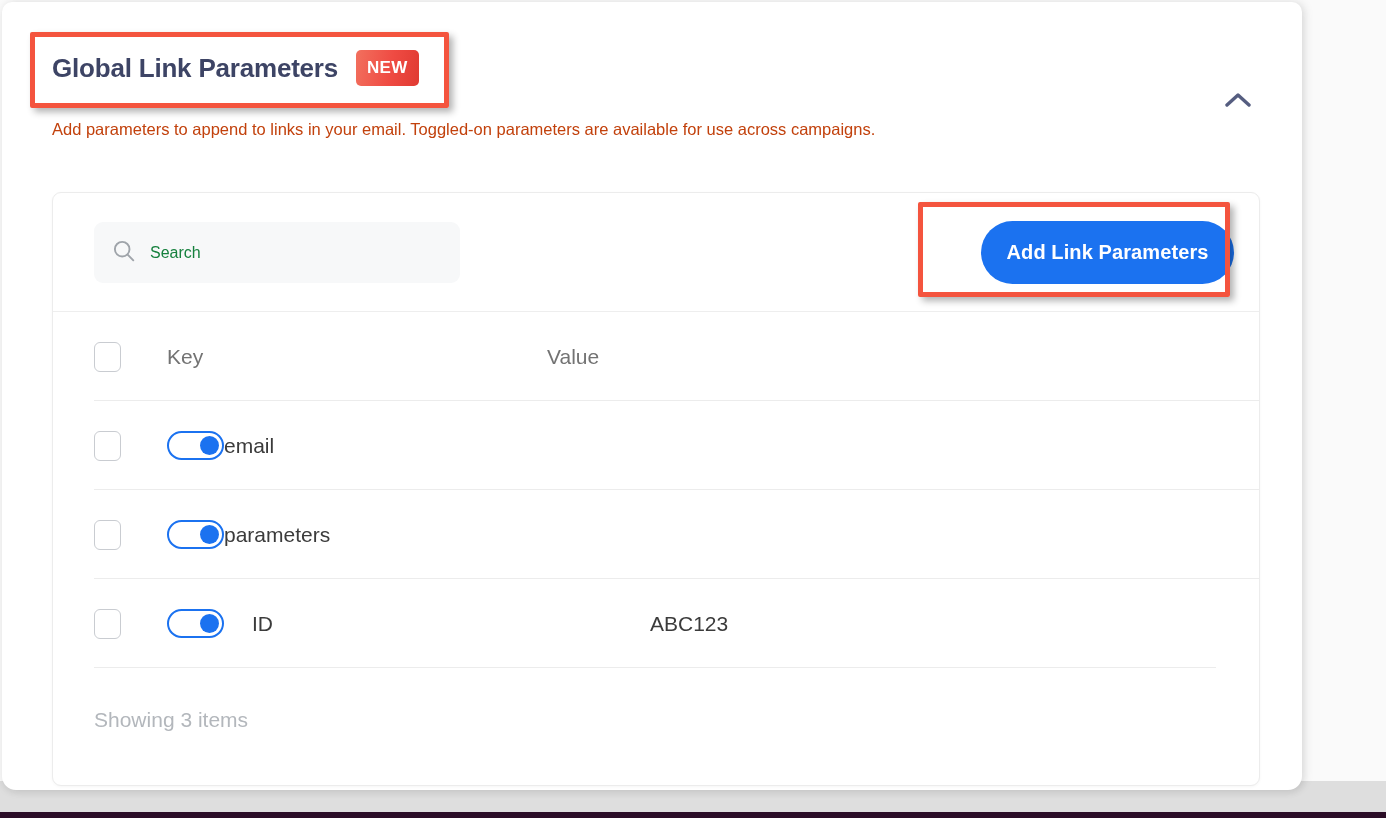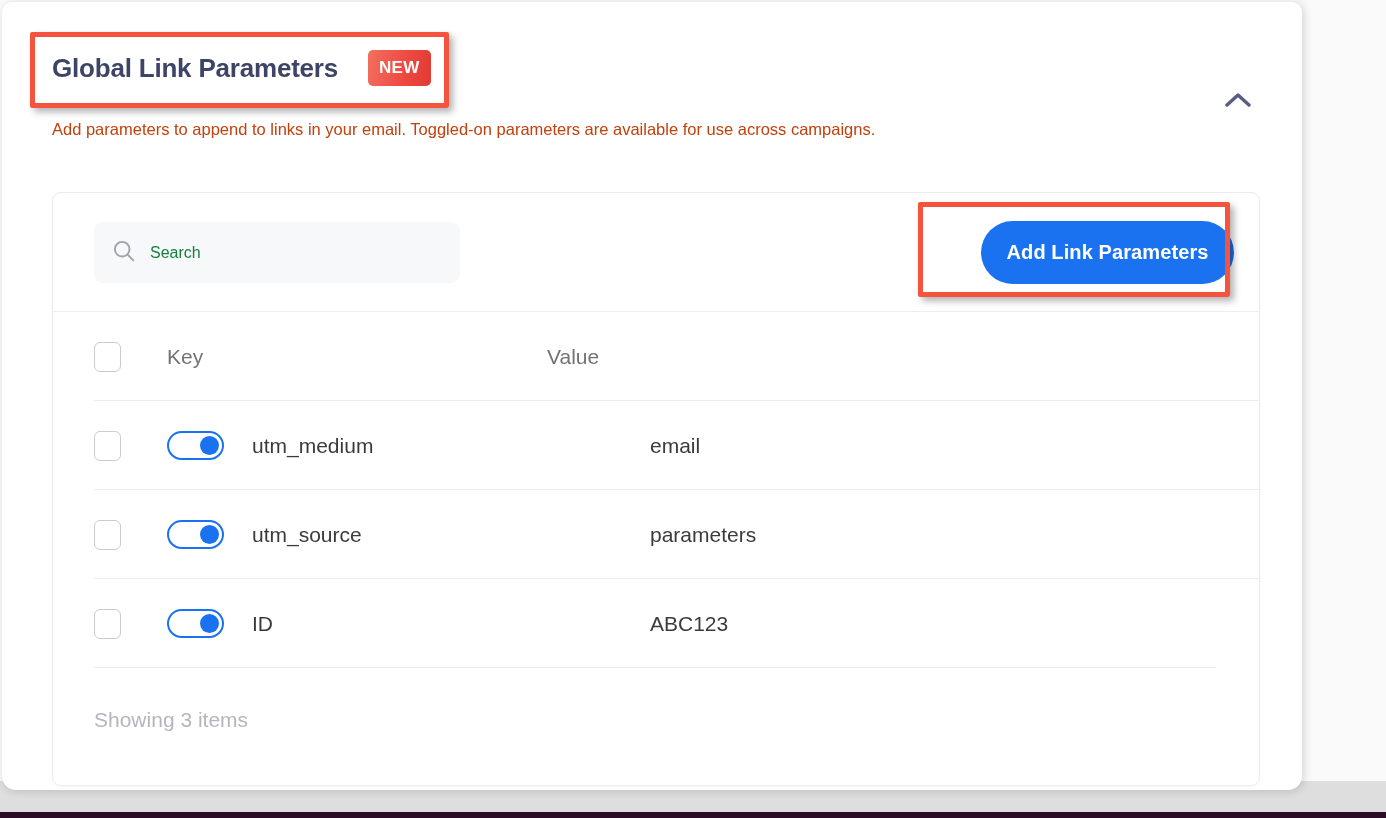--- a/index.html
+++ b/index.html
@@ -58,21 +58,21 @@
     top: 0;
     width: 1300px;
     height: 160px;
   }
   .title-row {
     position: absolute;
     left: 50px;
     top: 48px;
     display: flex;
     align-items: center;
-    gap: 30px;
+    gap: 18px;
   }
   .panel-title {
     font-size: 26px;
     font-weight: bold;
     color: #3d4465;
     letter-spacing: -0.2px;
     white-space: nowrap;
   }
   .new-badge {
     display: inline-flex;
@@ -307,31 +307,29 @@
           <span class="col-key cell-key">Key</span>
           <span class="col-val">Value</span>
           <span class="row-divider"></span>
         </div>
 
         <div class="tbl-row">
           <button class="cb"></button>
           <button class="toggle">
             <span class="knob"></span>
           </button>
-          <span class="col-key cell-key">utm_medium</span>
           <span class="col-val">email</span>
           <span class="row-divider"></span>
         </div>
 
         <div class="tbl-row">
           <button class="cb"></button>
           <button class="toggle">
             <span class="knob"></span>
           </button>
-          <span class="col-key cell-key">utm_source</span>
           <span class="col-val">parameters</span>
           <span class="row-divider"></span>
         </div>
 
         <div class="tbl-row">
           <button class="cb"></button>
           <button class="toggle">
             <span class="knob"></span>
           </button>
           <span class="col-key cell-key">ID</span>

